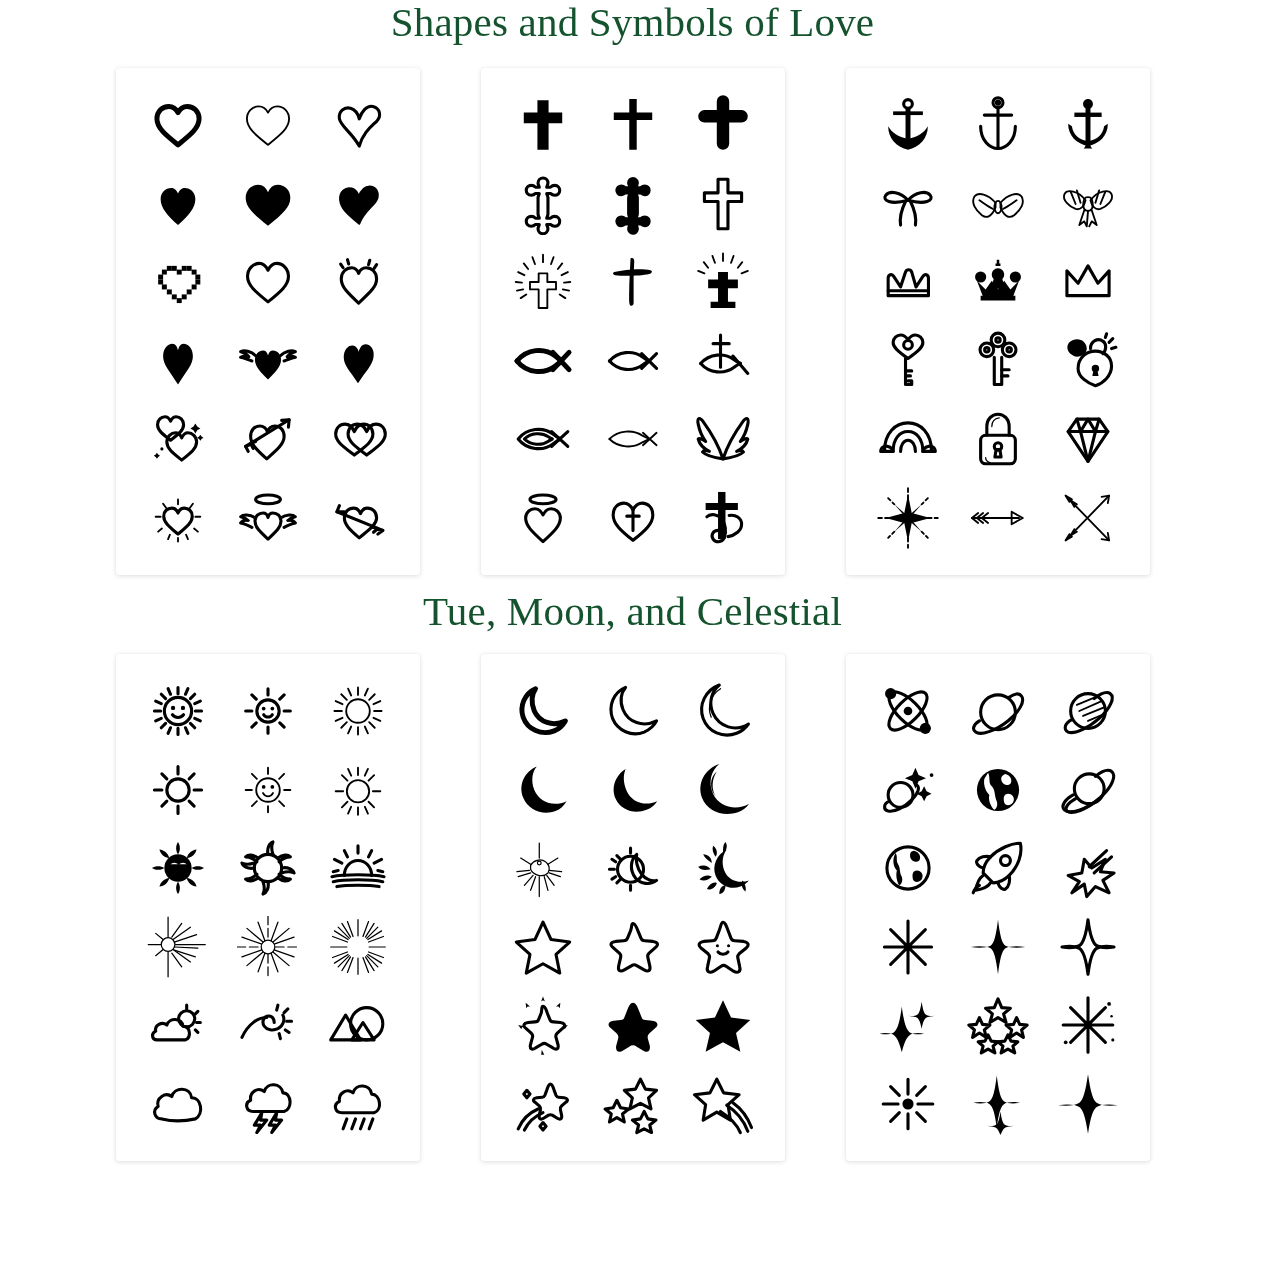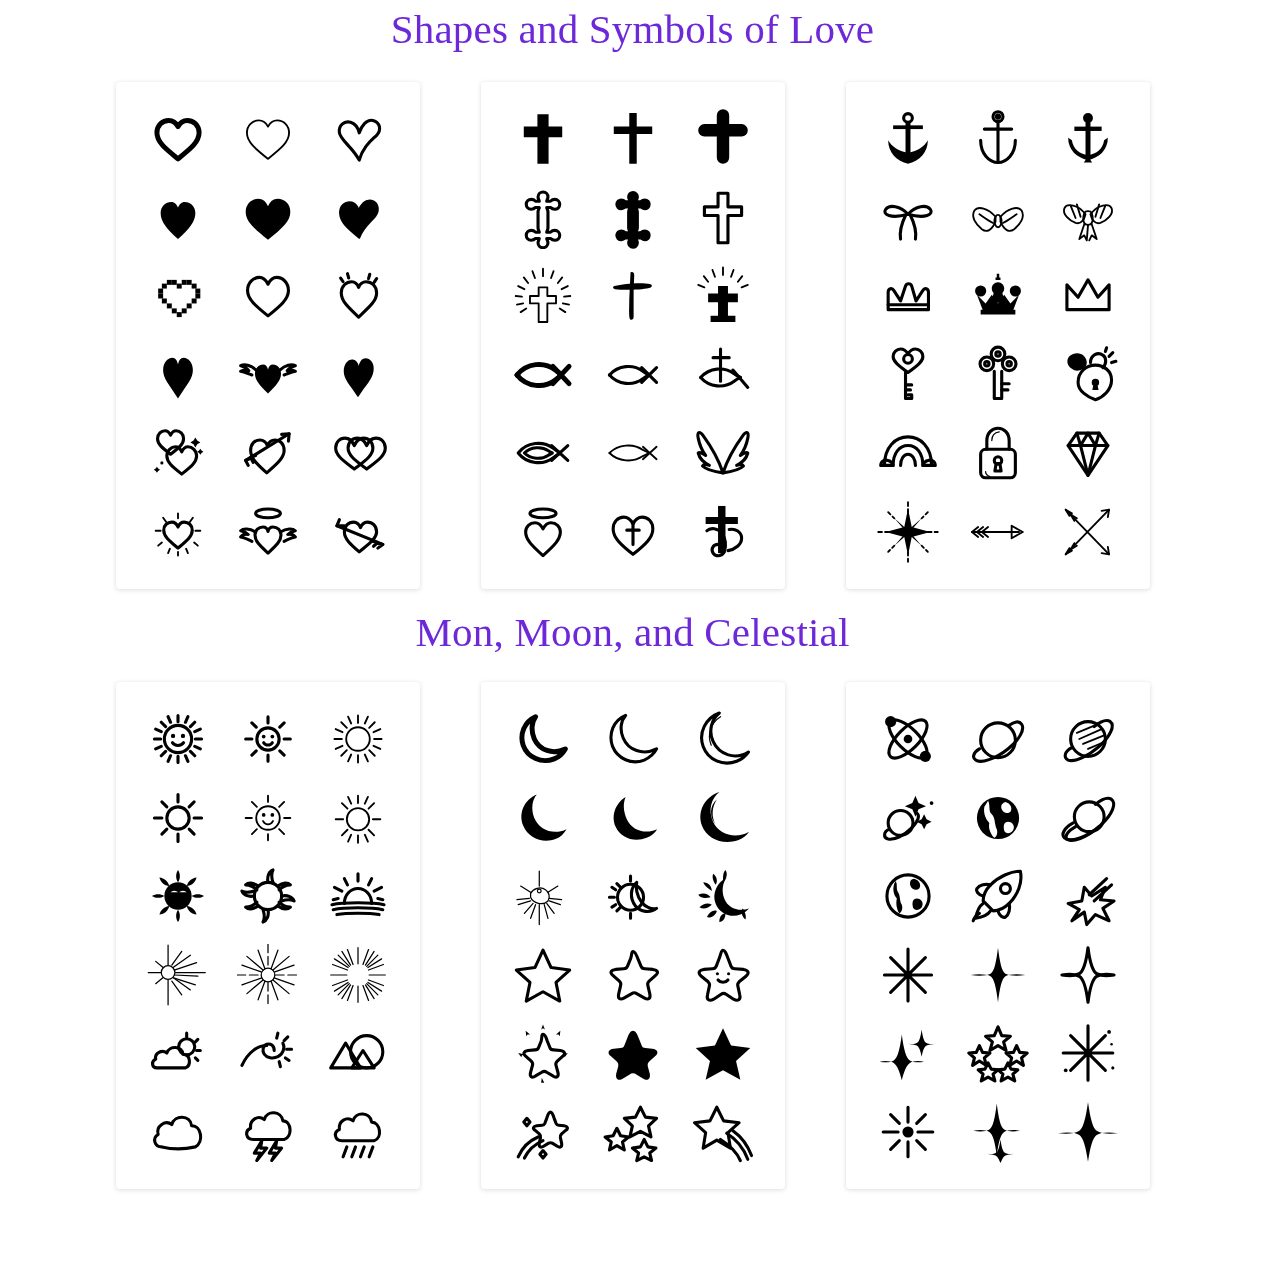--- a/index.html
+++ b/index.html
@@ -23,23 +23,23 @@
   }
   .section {
     width: 1265px;
   }
   .section-title {
     text-align: center;
     font-family: "Liberation Serif", serif;
     font-weight: 400;
     font-size: 41px;
     line-height: 1.0;
-    color: #6d28d9;
+    color: #14532d;
     letter-spacing: 0.2px;
-    margin: 7px;
+    margin: 0;
     padding: 0;
   }
   #section-love .section-title { padding-top: 2px; }
   #section-celestial .section-title { padding-top: 16px; }
 
   .card-row {
     display: flex;
     justify-content: center;
     align-items: flex-start;
     gap: 61px;
@@ -543,21 +543,21 @@
               <path d="M14 86 L24 80 M14 86 L20 76 M22 78 L32 72 M22 78 L28 68"></path>
               <path d="M14 14 L24 20 M14 14 L20 24 M22 22 L32 28 M22 22 L28 32"></path>
             </g>
           </svg>
         </div>
       </div>
     </div>
   </div>
 
   <div class="section" id="section-celestial">
-    <h1 class="section-title">Mon, Moon, and Celestial</h1>
+    <h1 class="section-title">Tue, Moon, and Celestial</h1>
 
     <div class="card-row">
 
       <div class="sticker-card">
 
         <div class="sticker">
           <svg viewBox="0 0 100 100">
             <circle class="st-line" cx="50" cy="50" r="22"></circle>
             <circle class="st-fill" cx="42" cy="45" r="3.5"></circle>
             <circle class="st-fill" cx="58" cy="45" r="3.5"></circle>

